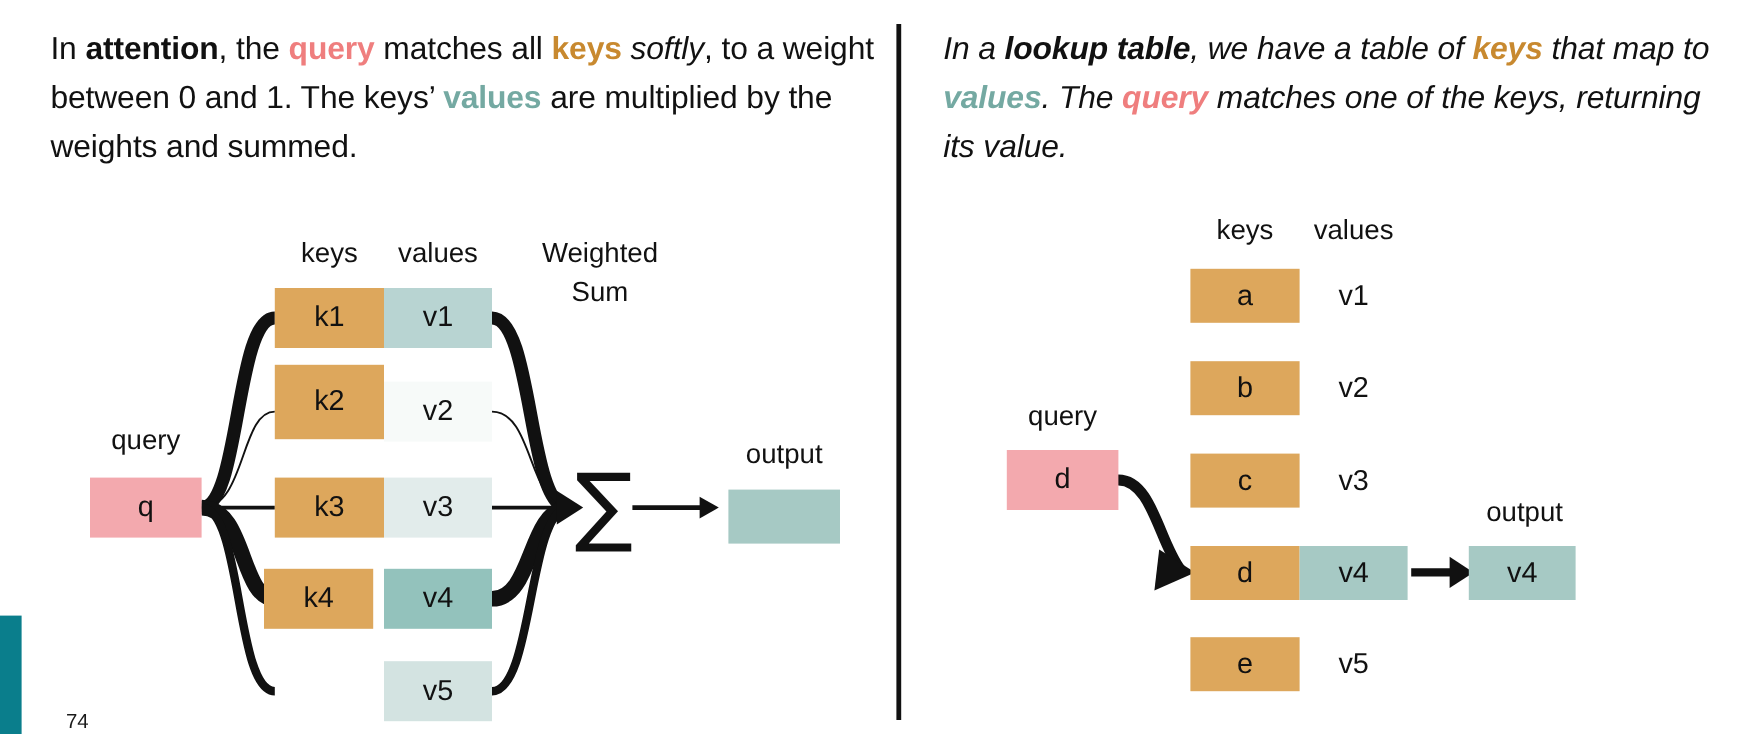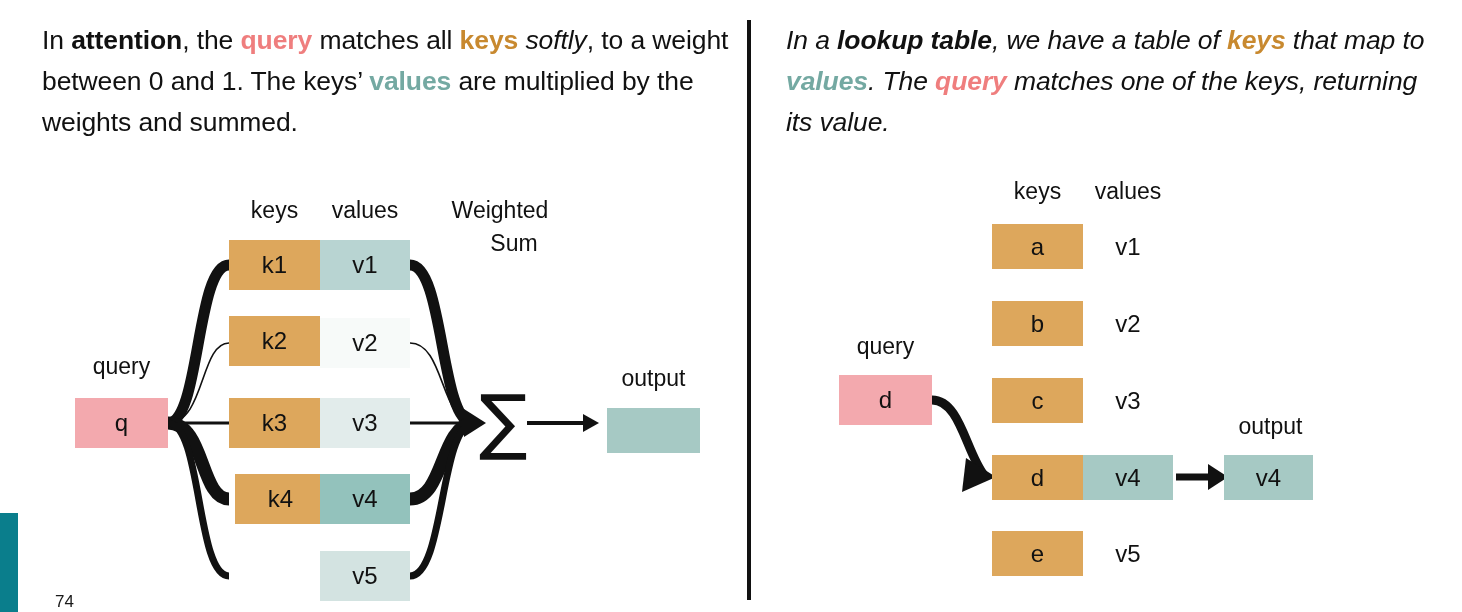--- a/index.html
+++ b/index.html
@@ -135,35 +135,35 @@
     <path d="M410,576 C444,576 440,430 472,423" fill="none" stroke="#111" stroke-width="7"></path>
     <polygon points="464,409 486,423 464,437" fill="#111"></polygon>
 
     <line x1="527" y1="423" x2="586" y2="423" stroke="#111" stroke-width="4"></line>
     <polygon points="583,414 599,423 583,432" fill="#111"></polygon>
   </svg>
 
   <div class="lbl center" style="left:229px; top:197px; width:91px;">keys</div>
   <div class="lbl center" style="left:320px; top:197px; width:90px;">values</div>
   <div class="lbl center" style="left:435px; top:197px; width:130px;">Weighted</div>
-  <div class="lbl center" style="left:449px; top:230px; width:130px;">Sum</div>
+  <div class="lbl center" style="left:435px; top:230px; width:130px;">Sum</div>
 
   <div class="lbl center" style="left:75px; top:353px; width:93px;">query</div>
   <div class="cell" style="left:75px; top:398px; width:93px; height:50px; background:#f3a9ae;">q</div>
 
   <div class="cell key" style="left:229px; top:240px; width:91px; height:50px;">k1</div>
   <div class="cell" style="left:320px; top:240px; width:90px; height:50px; background:#b8d4d2;">v1</div>
 
-  <div class="cell key" style="left:229px; top:316px; width:91px; height:50px;">k2</div>
+  <div class="cell key" style="left:229px; top:304px; width:91px; height:62px;">k2</div>
   <div class="cell" style="left:320px; top:318px; width:90px; height:50px; background:#f7faf9;">v2</div>
 
   <div class="cell key" style="left:229px; top:398px; width:91px; height:50px;">k3</div>
   <div class="cell" style="left:320px; top:398px; width:90px; height:50px; background:#e2eceb;">v3</div>
 
-  <div class="cell key" style="left:235px; top:474px; width:91px; height:50px;">k4</div>
+  <div class="cell key" style="left:220px; top:474px; width:91px; height:50px;">k4</div>
   <div class="cell" style="left:320px; top:474px; width:90px; height:50px; background:#93c2bc;">v4</div>
 
   <div class="cell" style="left:320px; top:551px; width:90px; height:50px; background:#d3e3e1;">v5</div>
 
   <div class="sigma" style="left:479px; top:385px;">∑</div>
 
   <div class="lbl center" style="left:607px; top:365px; width:93px;">output</div>
   <div class="cell" style="left:607px; top:408px; width:93px; height:45px; background:#a6c9c4;"></div>
 </div>
 

